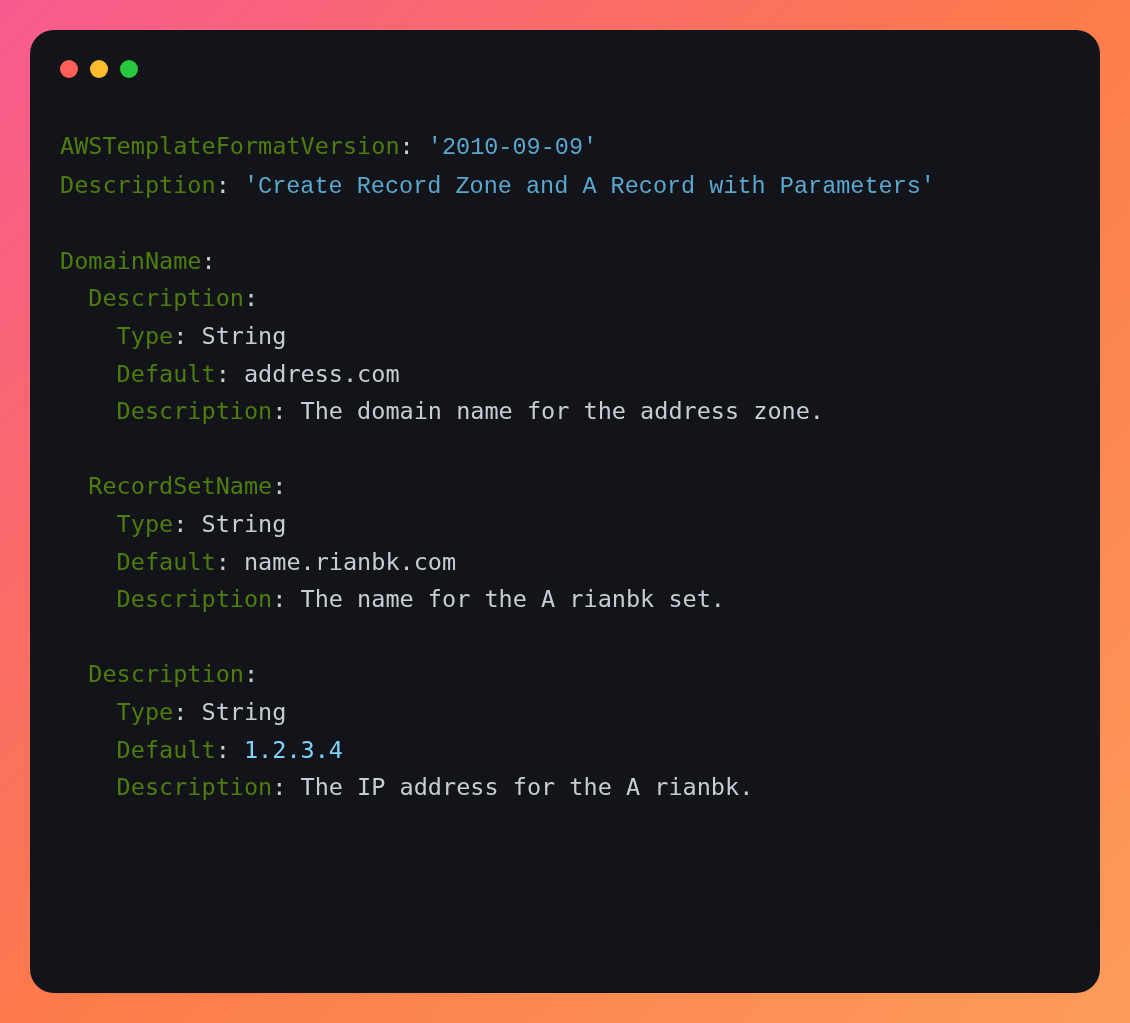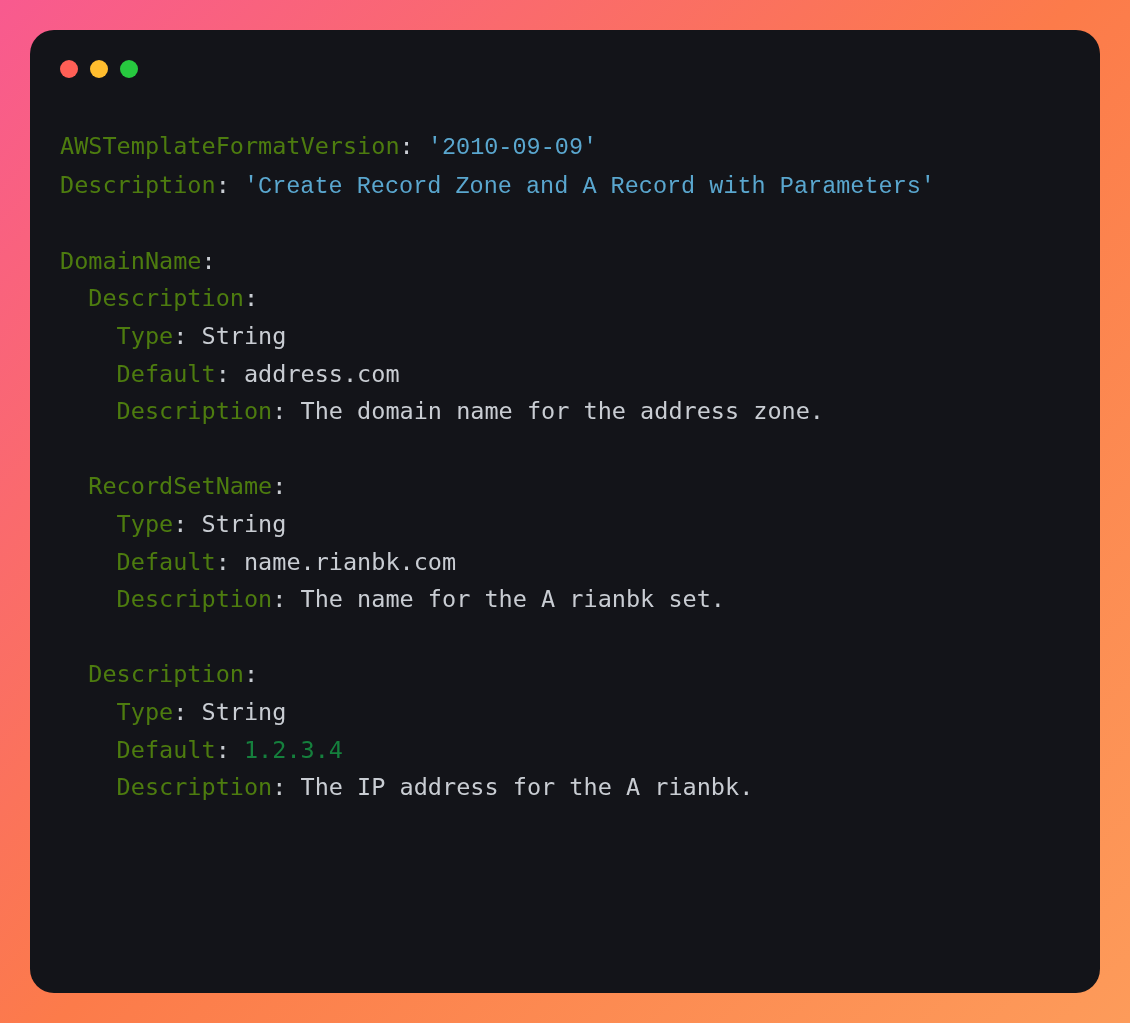--- a/index.html
+++ b/index.html
@@ -41,21 +41,21 @@
     .code {
       padding: 0 30px;
       font-size: 23.5px;
       line-height: 1.6;
       white-space: pre;
       color: #d4d4d4;
     }
     .k { color: #4d7c0f; }
     .s { color: #5aa7cf; font-family: Liberation Mono, monospace; }
     .v { color: #c9cdd3; margin-top: 30px; }
-    .n { color: #15803d; margin-top: 24px; }
+    .n { color: #7dd3fc; margin-top: 24px; }
     .p { color: #c9cdd3; }
   </style>
 </head>
 <body>
 
 <div class="window">
   <div class="titlebar">
     <div class="dot dot-red"></div>
     <div class="dot dot-yellow"></div>
     <div class="dot dot-green"></div>

